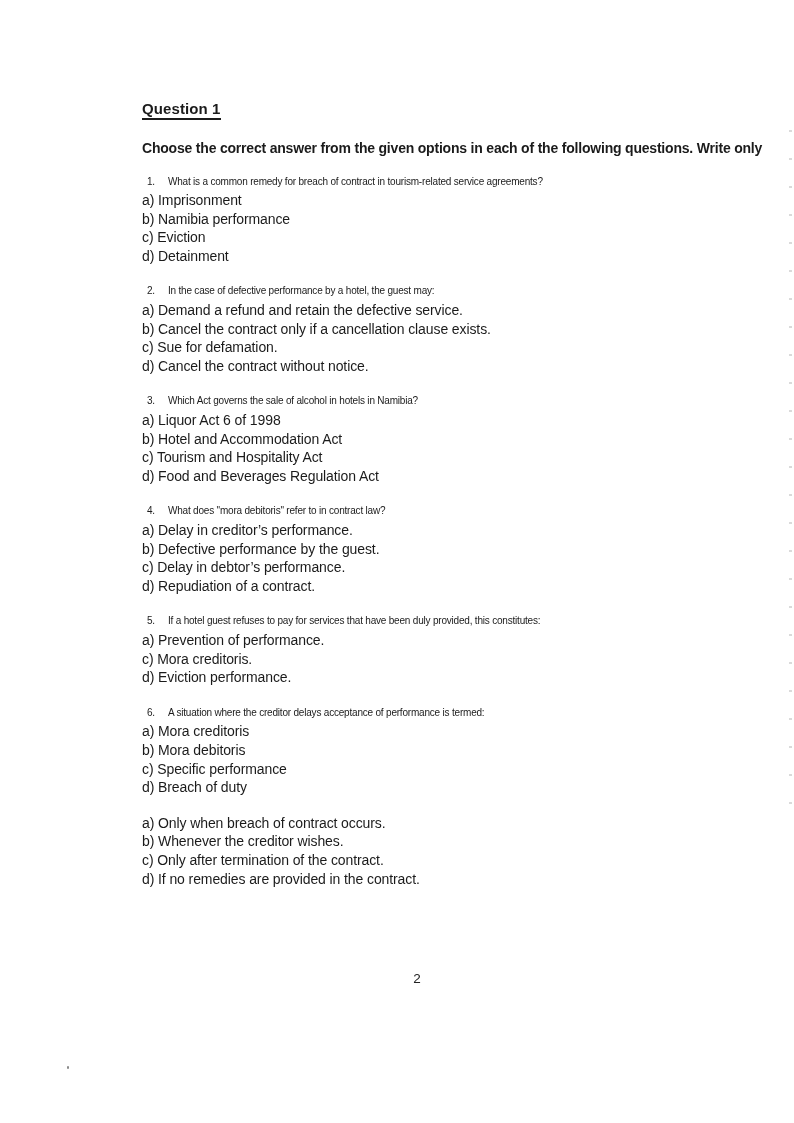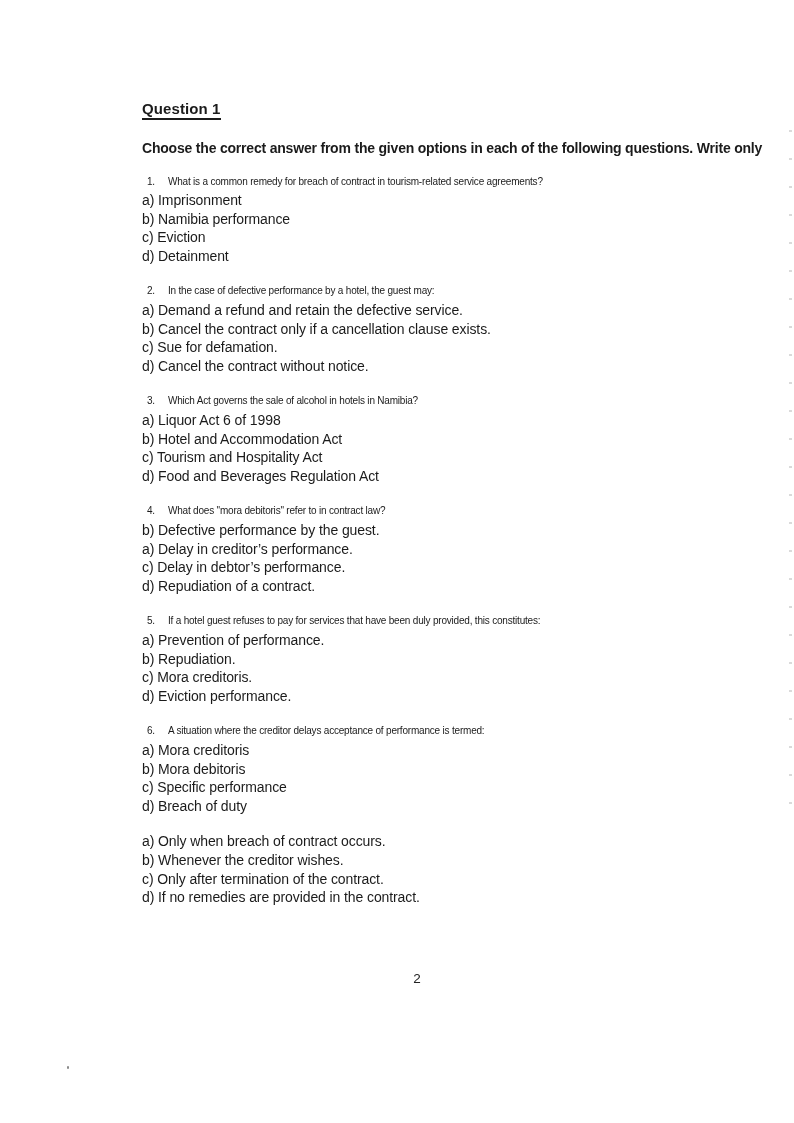--- a/index.html
+++ b/index.html
@@ -104,29 +104,28 @@
         </section>
         <section class="q-block">
           <div class="q-header"><span class="q-num">3.</span><span class="q-text">Which Act governs the sale of alcohol in hotels in Namibia?</span></div>
           <div class="q-option">a) Liquor Act 6 of 1998</div>
           <div class="q-option">b) Hotel and Accommodation Act</div>
           <div class="q-option">c) Tourism and Hospitality Act</div>
           <div class="q-option">d) Food and Beverages Regulation Act</div>
         </section>
         <section class="q-block">
           <div class="q-header"><span class="q-num">4.</span><span class="q-text">What does "mora debitoris" refer to in contract law?</span></div>
+          <div class="q-option">a) Delay in creditor’s performance.</div>
           <div class="q-option">b) Defective performance by the guest.</div>
-          <div class="q-option">a) Delay in creditor’s performance.</div>
           <div class="q-option">c) Delay in debtor’s performance.</div>
           <div class="q-option">d) Repudiation of a contract.</div>
         </section>
         <section class="q-block">
           <div class="q-header"><span class="q-num">5.</span><span class="q-text">If a hotel guest refuses to pay for services that have been duly provided, this constitutes:</span></div>
           <div class="q-option">a) Prevention of performance.</div>
-          <div class="q-option">b) Repudiation.</div>
           <div class="q-option">c) Mora creditoris.</div>
           <div class="q-option">d) Eviction performance.</div>
         </section>
         <section class="q-block">
           <div class="q-header"><span class="q-num">6.</span><span class="q-text">A situation where the creditor delays acceptance of performance is termed:</span></div>
           <div class="q-option">a) Mora creditoris</div>
           <div class="q-option">b) Mora debitoris</div>
           <div class="q-option">c) Specific performance</div>
           <div class="q-option">d) Breach of duty</div>
         </section>

